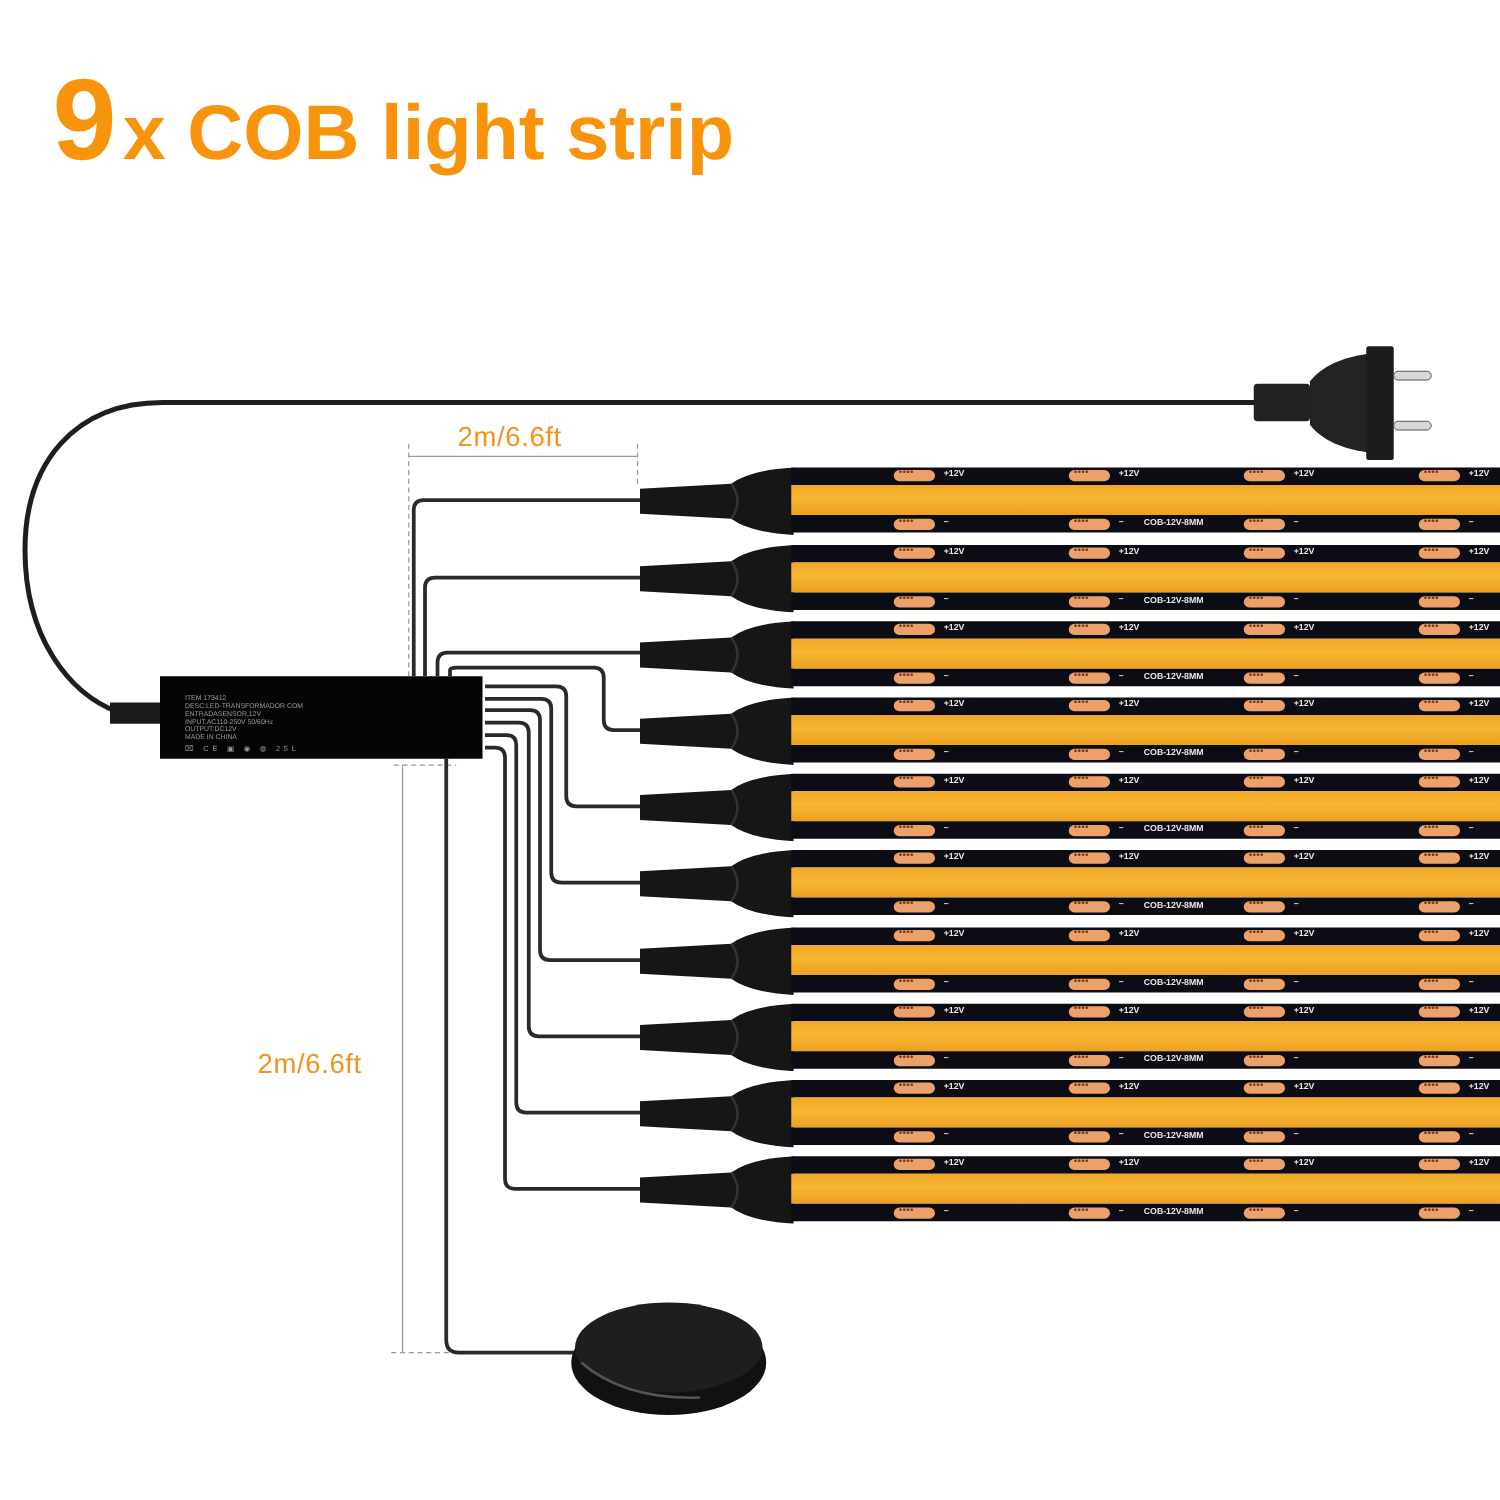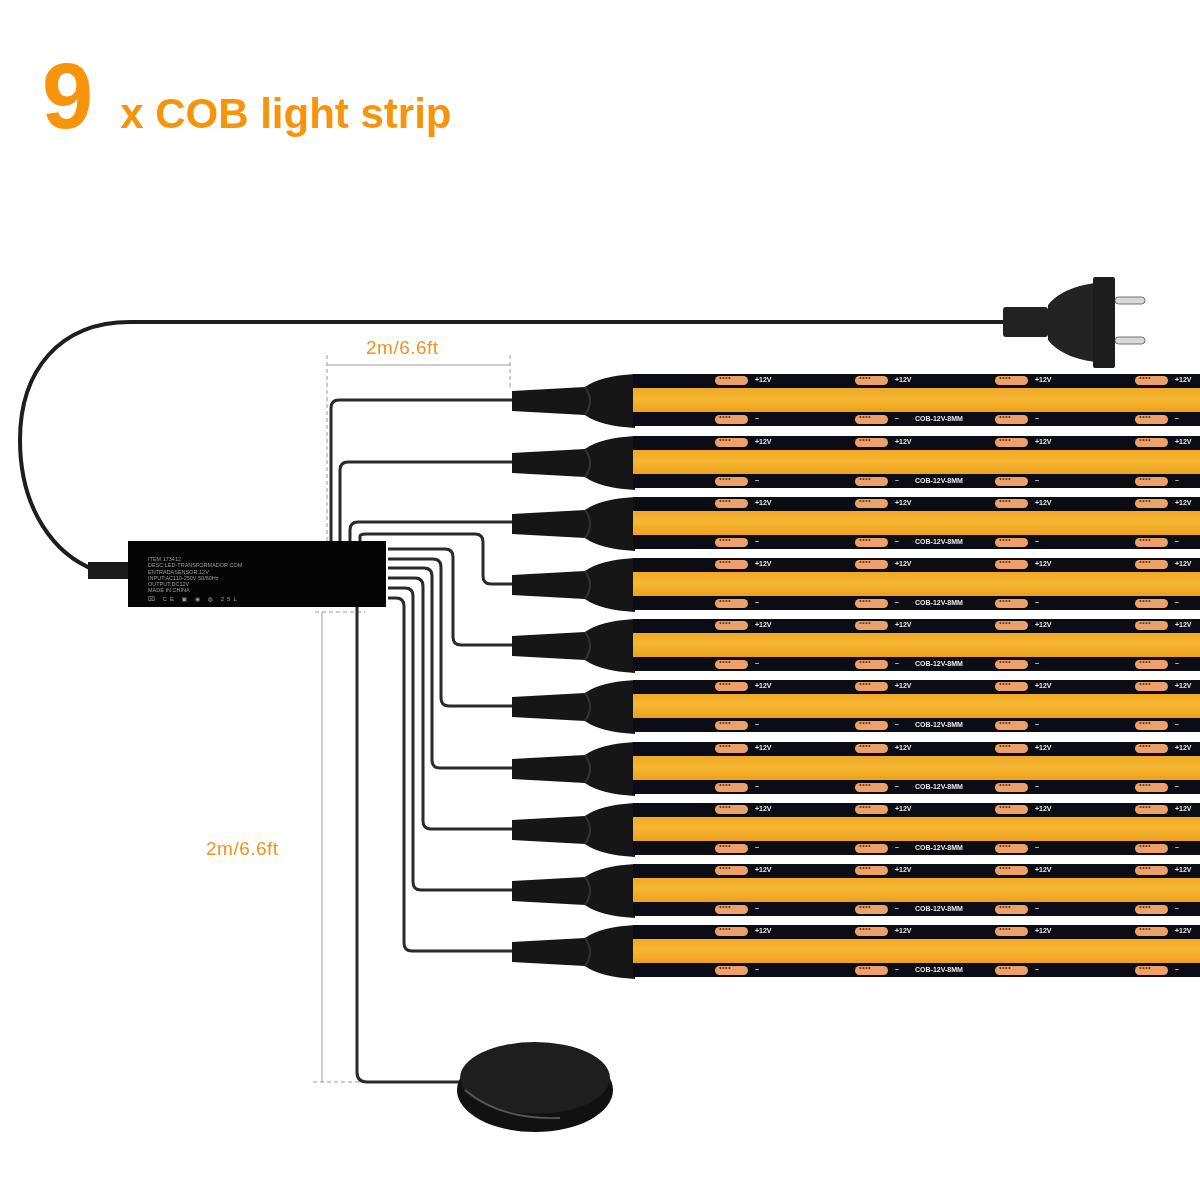--- a/index.html
+++ b/index.html
@@ -1,20 +1,20 @@
 <!DOCTYPE html>
 <html><head>
 <meta charset="utf-8">
 <style>
   html,body{margin:0;padding:0;background:#fff;}
   body{width:1200px;height:1200px;position:relative;overflow:hidden;font-family:"Liberation Sans",sans-serif;}
   .title{position:absolute;left:42px;top:50px;font-weight:bold;color:#f7940b;white-space:nowrap;line-height:1;}
   .title .num{font-size:92px;letter-spacing:-3px;}
-  .title .rest{font-size:42px;margin-left:30px;}
-  .dim-label{position:absolute;color:#f19320;font-size:19px;letter-spacing:0.5px;}
+  .title .rest{font-size:62px;margin-left:8px;}
+  .dim-label{position:absolute;color:#f19320;font-size:22px;letter-spacing:0.5px;}
   svg.wires{position:absolute;left:0;top:0;}
   .controller{position:absolute;left:128px;top:541px;width:258px;height:66px;background:#050505;}
   .ctrl-text{position:absolute;left:20px;top:15px;color:#9a9a9a;font-size:5.5px;line-height:6.3px;font-family:"Liberation Sans",sans-serif;white-space:pre;}
   .ctrl-icons{position:absolute;left:20px;top:54px;color:#9a9a9a;font-size:6px;letter-spacing:3px;}
   .strip{position:absolute;left:633px;width:567px;height:52px;}
   .strip .dark-top{position:absolute;left:0;top:0;width:100%;height:14px;background:#0c0c14;}
   .strip .yellow{position:absolute;left:0;top:14px;width:100%;height:24px;background:linear-gradient(#f1a827,#f6b732 45%,#eda020);}
   .strip .dark-bot{position:absolute;left:0;top:38px;width:100%;height:14px;background:#0c0c14;}
   .pad{position:absolute;width:33px;height:9px;border-radius:5px;background:#eca06a;}
   .pad::after{content:"• • • •";position:absolute;left:4px;top:-3px;font-size:8px;color:#7a3c18;letter-spacing:-1px;}

